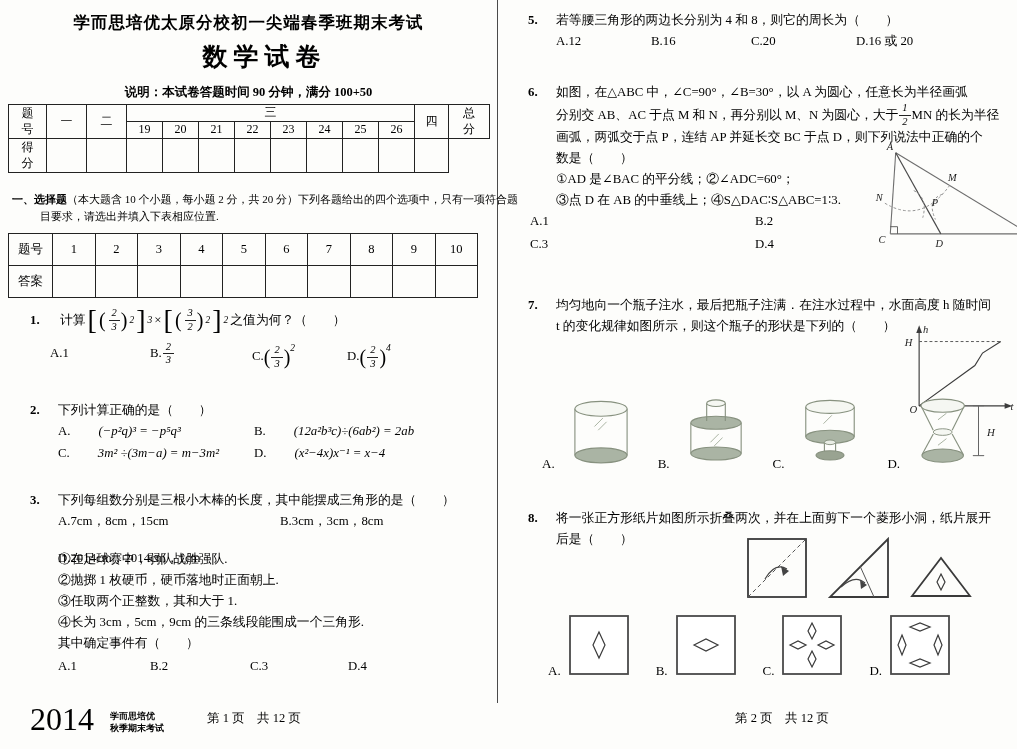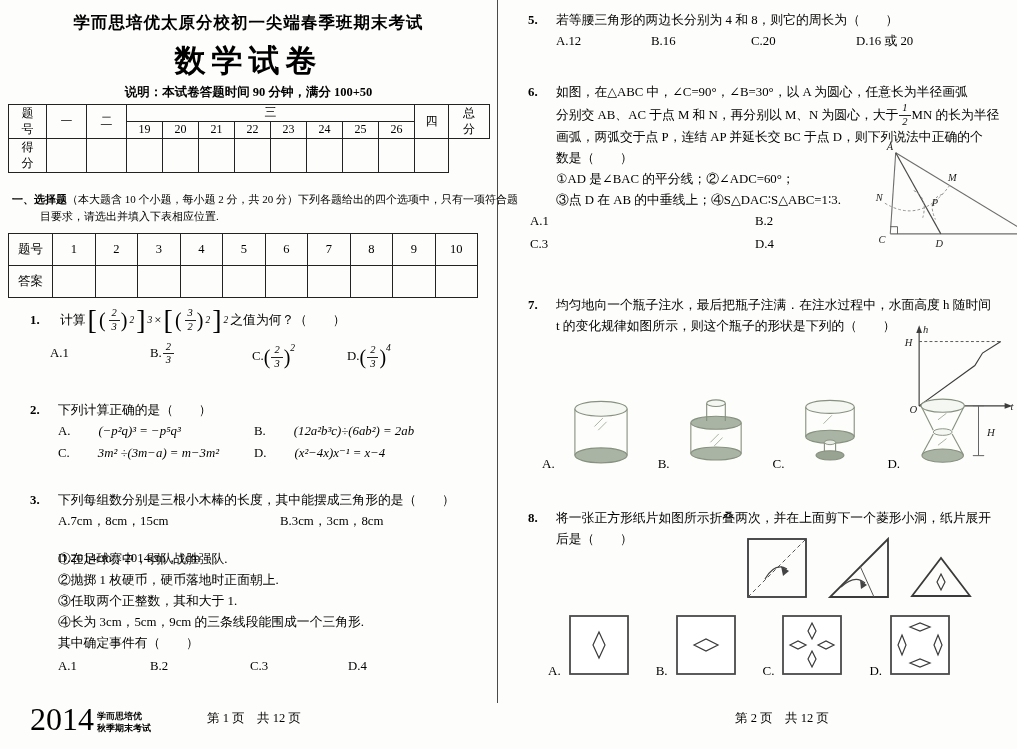--- a/index.html
+++ b/index.html
@@ -3,21 +3,21 @@
 <meta charset="utf-8">
 <style>
   html,body{margin:0;padding:0;background:#e9e9e5;}
   #shot{position:relative;width:1017px;height:749px;background:#fdfdfb;outline:1px solid #c9c9c3;
         font-family:"Liberation Serif","DejaVu Serif",serif;color:#000000;overflow:hidden;}
   .abs{position:absolute;}
   .divider{position:absolute;left:497px;top:0;height:703px;border-left:1.4px solid #4a4a4a;}
   .pageL{position:absolute;left:0;top:0;width:497px;height:749px;}
   .pageR{position:absolute;left:497px;top:0;width:520px;height:749px;}
   .school{top:12px;left:0;width:100%;text-align:center;font-size:16.5px;font-weight:bold;letter-spacing:1px;}
-  .title{top:40px;left:0;width:100%;text-align:center;font-size:31px;font-weight:bold;letter-spacing:6px;}
+  .title{top:40px;left:16px;width:100%;text-align:center;font-size:25px;font-weight:bold;letter-spacing:6px;}
   .instr{top:84px;left:0;width:100%;text-align:center;font-size:12.5px;font-weight:bold;}
   table{border-collapse:collapse;table-layout:fixed;}
   .score{top:104px;left:8px;width:481px;font-size:12px;text-align:center;}
   .score td{border:1px solid #222;padding:0;height:16px;line-height:1.15;}
   .score tr.tall td{height:33px;}
   .anstab{top:233px;left:8px;width:470px;font-size:12.5px;text-align:center;}
   .anstab td{border:1px solid #222;padding:0;height:31px;}
   .vlabel{display:inline-block;width:1.1em;word-break:break-all;line-height:1.3;vertical-align:middle;}
   .sec{top:191px;left:12px;width:478px;font-size:11px;line-height:1.5;padding-left:28px;text-indent:-28px;}
   .sec .lead{font-weight:bold;}
@@ -37,21 +37,21 @@
   .par{font-size:20px;font-weight:300;vertical-align:middle;line-height:1;}
   .brk{font-size:28px;font-weight:300;vertical-align:middle;line-height:1;}
   .sin{font-size:9.5px;vertical-align:10px;font-style:italic;}
   .sout{font-size:9.5px;vertical-align:14px;font-style:italic;}
   .opt .sin{vertical-align:9px;}
   .figgrp{display:flex;align-items:flex-end;gap:5px;}
   .flab{font-size:13px;line-height:15px;}
   .figrow{position:absolute;display:flex;}
   .footL{position:absolute;left:30px;bottom:14px;display:flex;align-items:center;}
   .year{font-size:32px;line-height:1;}
-  .brand{font-size:9px;font-weight:bold;line-height:1.25;margin-left:3px;margin-top:7px;}
+  .brand{font-size:9px;font-weight:bold;line-height:1.25;margin-left:16px;margin-top:7px;}
   .pnum{position:absolute;bottom:22px;font-size:12.5px;}
   svg text{font-family:"Liberation Serif","DejaVu Serif",serif;}
 </style>
 </head>
 <body>
 
 <div id="shot">
   <div class="divider"></div>
 
   <div class="pageL">

